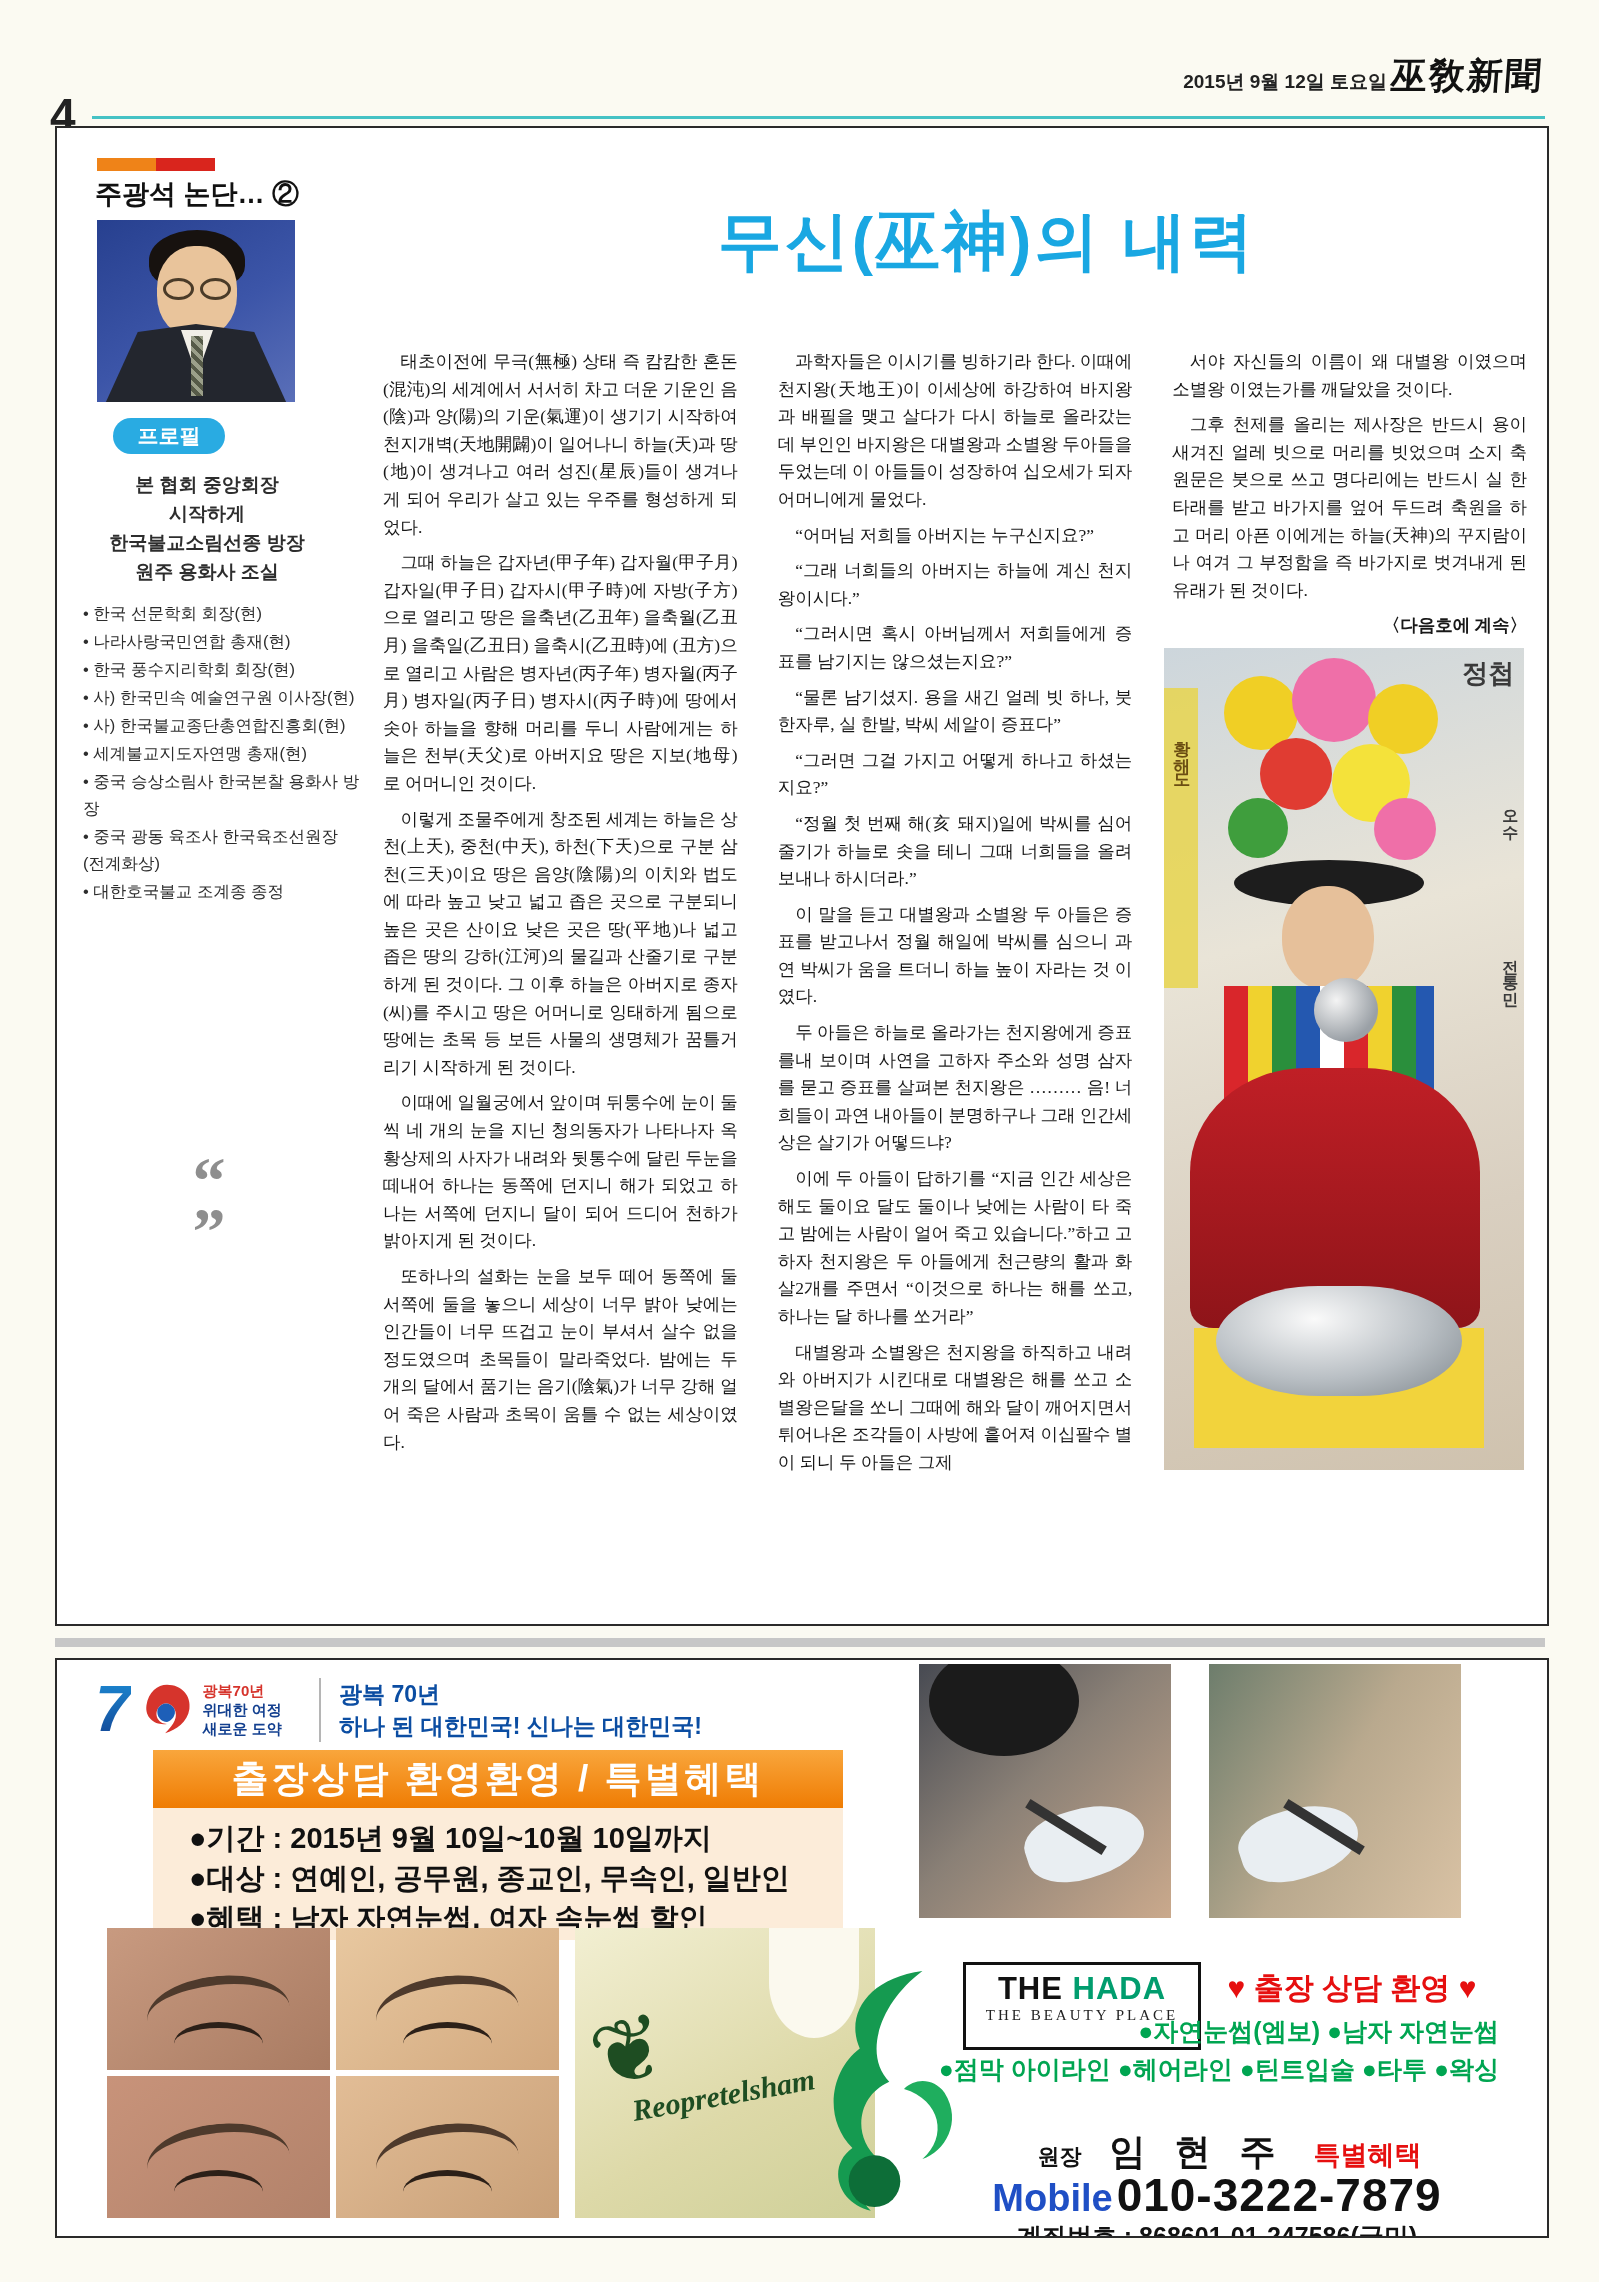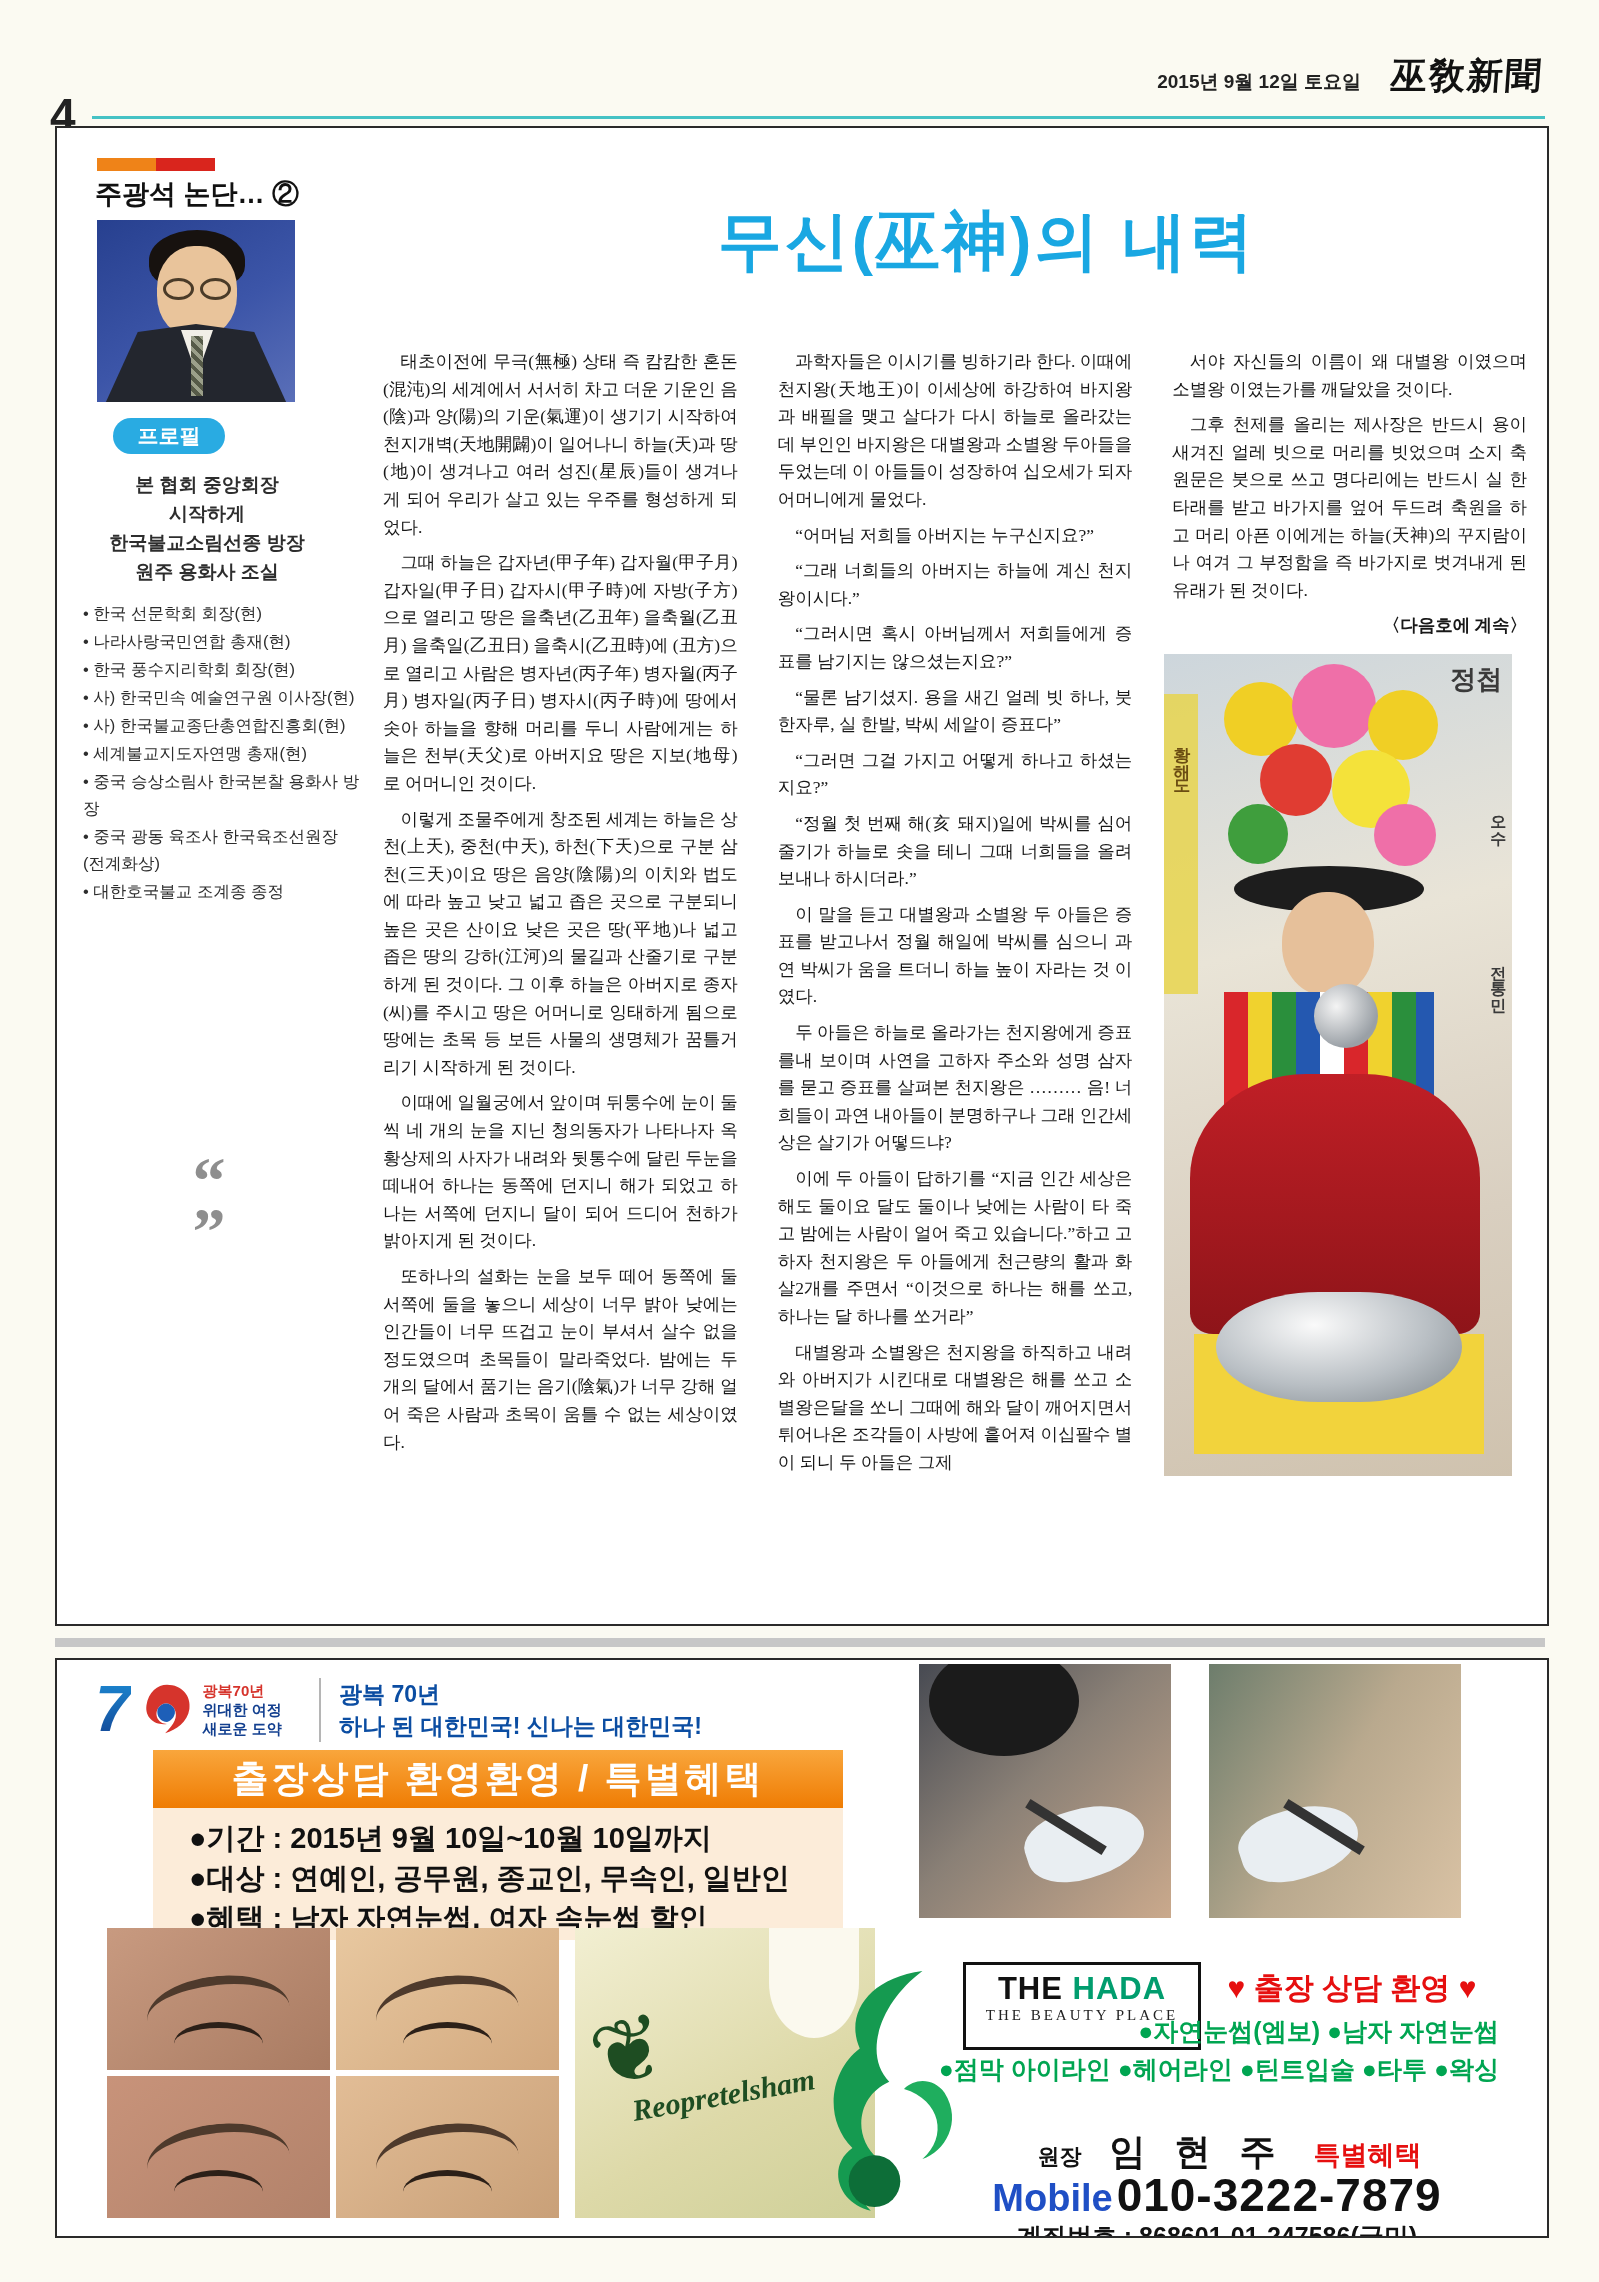--- a/index.html
+++ b/index.html
@@ -1,21 +1,21 @@
 <!DOCTYPE html>
 <html><head>
 <meta charset="utf-8">
 <style>
   html,body{margin:0;padding:0;}
   body{width:1599px;height:2282px;position:relative;background:#fbfaf2;font-family:"Liberation Serif",serif;color:#1c1c1c;}
   .abs{position:absolute;}
 
   
   .pagenum{left:50px;top:88px;font:900 46px "Liberation Sans",sans-serif;color:#222;}
-  .head-right{right:56px;top:52px;display:flex;align-items:baseline;gap:30px;}
+  .head-right{right:56px;top:52px;display:flex;align-items:baseline;gap:4px;}
   .head-date{font:600 19px "Liberation Sans",sans-serif;color:#222;}
   .masthead{font:900 36px "Liberation Serif",serif;color:#111;letter-spacing:2px;transform:skewX(-4deg);}
   .head-rule{left:92px;right:54px;top:116px;height:11px;border-top:3px solid #45c2c5;border-bottom:3px solid #45c2c5;}
 
   
   .article-box{left:55px;top:126px;width:1490px;height:1496px;background:#fff;border:2px solid #2a2a2a;overflow:hidden;}
 
   .tag-bar{left:40px;top:30px;width:118px;height:13px;display:flex;}
   .tag-bar .seg1{flex:1;background:#ef8318;}
   .tag-bar .seg2{flex:1;background:#d9251d;}
@@ -43,21 +43,21 @@
   
   .main-title{left:400px;top:70px;width:1060px;text-align:center;font:900 64px "Liberation Sans",sans-serif;color:#19a7e2;letter-spacing:3px;}
 
   
   .bodycols{left:318px;top:212px;width:1160px;display:flex;gap:24px;}
   .bcol{width:371px;font:400 17.5px "Liberation Serif",serif;line-height:27.6px;text-align:justify;color:#181818;}
   .bcol p{margin:8px;text-indent:1em;}
   .continued{text-align:right;font-weight:700;text-indent:0 !important;}
 
   
-  .shaman{position:relative;width:348px;height:822px;margin-top:14px;background:linear-gradient(165deg,#cdd6dc,#e9e4d7 35%,#d9cfc0 70%,#cfc2ae);overflow:hidden;}
+  .shaman{position:relative;width:348px;height:822px;margin-top:8px;background:linear-gradient(165deg,#cdd6dc,#e9e4d7 35%,#d9cfc0 70%,#cfc2ae);overflow:hidden;padding-left:12px;}
   .shaman .banner-y{position:absolute;left:0;top:40px;width:34px;height:300px;background:#e8d54e;opacity:.85;}
   .shaman .txt{position:absolute;font:700 20px "Liberation Sans",sans-serif;color:#3a3a3a;}
   .shaman .txt.vert{writing-mode:vertical-rl;}
   .flower{position:absolute;border-radius:50%;}
   .shaman .hatbrim{position:absolute;left:70px;top:212px;width:190px;height:46px;background:#1d1d1d;border-radius:50%;}
   .shaman .face{position:absolute;left:118px;top:238px;width:92px;height:104px;background:#e6c09a;border-radius:48%;}
   .shaman .stripes{position:absolute;left:60px;top:338px;width:210px;height:150px;background:repeating-linear-gradient(90deg,#d9262b 0 24px,#f0d22e 24px 48px,#2a8f3c 48px 72px,#2458b0 72px 96px,#fff 96px 120px);}
   .shaman .robe{position:absolute;left:26px;top:420px;width:290px;height:260px;background:linear-gradient(#c01f26,#8e1419);border-radius:40% 40% 8% 8%;}
   .shaman .ladle{position:absolute;left:150px;top:330px;width:64px;height:64px;background:radial-gradient(circle at 35% 35%,#f4f4f4,#9aa0a6 70%);border-radius:50%;}
   .shaman .cloth{position:absolute;left:30px;bottom:22px;width:290px;height:120px;background:#f2d33c;}

